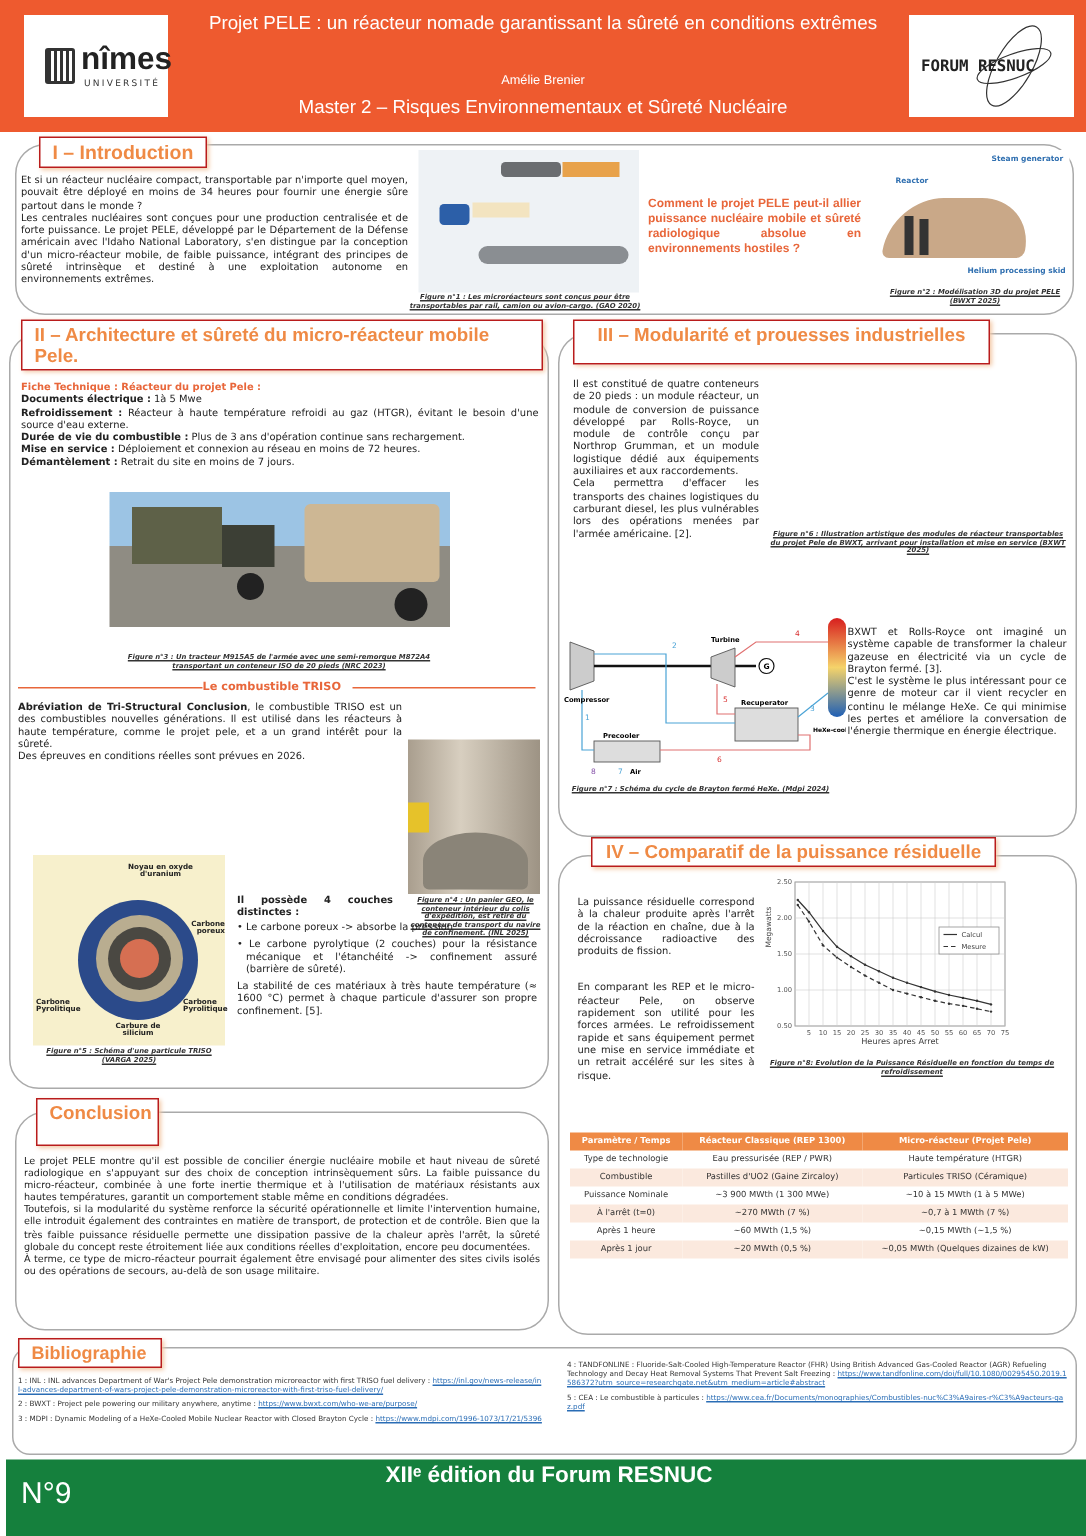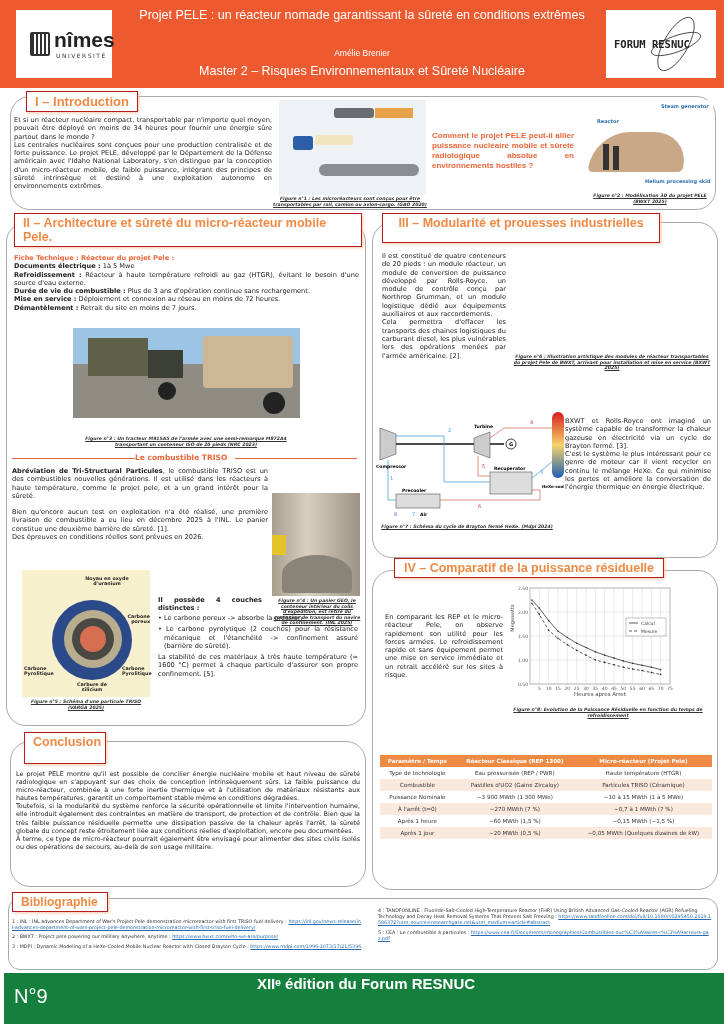--- a/index.html
+++ b/index.html
@@ -87,22 +87,21 @@
   <div class="abs" style="left:15px;top:10px;width:60px;height:38px;background:#5e6148"></div>
   <div class="abs" style="left:75px;top:22px;width:35px;height:28px;background:#3c3f35"></div>
   <div class="abs" style="left:130px;top:8px;width:90px;height:52px;background:#cdb794;border-radius:4px"></div>
   <div class="abs" style="left:85px;top:54px;width:18px;height:18px;background:#222;border-radius:50%"></div>
   <div class="abs" style="left:190px;top:64px;width:22px;height:22px;background:#222;border-radius:50%"></div>
 </div>
 <div class="abs cap" style="left:80px;top:436px;width:212px">Figure n°3 : Un tracteur M915A5 de l'armée avec une semi-remorque M872A4 transportant un conteneur ISO de 20 pieds (NRC 2023)</div>
 <div class="abs" style="left:12px;top:458px;width:345px;height:1px;background:#e8663a"></div>
 <div class="abs" style="left:135px;top:453px;width:100px;background:#fff;font-size:7.5px;font-weight:bold;color:#e8663a">Le combustible TRISO</div>
 <div class="abs txt" style="left:12px;top:467px;width:256px">
-  <p><b>Abréviation de Tri-Structural Particules</b><span>, le combustible TRISO est un des combustibles nouvelles générations. Il est utilisé dans les réacteurs à haute température, comme le projet pele, et a un grand intérêt pour la sûreté.</span></p>
-  <p style="margin-top:8px">Bien qu'encore aucun test en exploitation n'a été réalisé, une première livraison de combustible a eu lieu en décembre 2025 à l'INL. Le panier constitue une deuxième barrière de sûreté. [1].</p>
+  <p><b>Abréviation de Tri-Structural Conclusion</b><span>, le combustible TRISO est un des combustibles nouvelles générations. Il est utilisé dans les réacteurs à haute température, comme le projet pele, et a un grand intérêt pour la sûreté.</span></p>
   <p>Des épreuves en conditions réelles sont prévues en 2026.</p>
 </div>
 <div class="abs img" style="left:272px;top:493px;width:88px;height:103px;background:linear-gradient(90deg,#a99e8e,#d8cfc0 40%,#9d9384)">
   <div class="abs" style="left:10px;top:62px;width:70px;height:38px;background:#8a8478;border-radius:50% 50% 4px 4px"></div>
   <div class="abs" style="left:0;top:42px;width:14px;height:20px;background:#e6c22a"></div>
 </div>
 <div class="abs cap" style="left:270px;top:598px;width:94px">Figure n°4 : Un panier GEO, le conteneur intérieur du colis d'expédition, est retiré du conteneur de transport du navire de confinement. (INL 2025)</div>
 <div class="abs" style="left:22px;top:570px;width:128px;height:127px;background:#f7f0cc">
   <div class="abs" style="left:30px;top:30px;width:80px;height:80px;border-radius:50%;background:#2b4a8a"></div>
   <div class="abs" style="left:42px;top:40px;width:58px;height:58px;border-radius:50%;background:#b9ad90"></div>
@@ -175,20 +174,21 @@
 </svg>
 <div class="abs cap" style="left:374px;top:524px;width:186px">Figure n°7 : Schéma du cycle de Brayton fermé HeXe. (Mdpi 2024)</div>
 <div class="abs txt" style="left:565px;top:417px;width:146px">
   <p>BXWT et Rolls-Royce ont imaginé un système capable de transformer la chaleur gazeuse en électricité via un cycle de Brayton fermé. [3].</p>
   <p>C'est le système le plus intéressant pour ce genre de moteur car il vient recycler en continu le mélange HeXe. Ce qui minimise les pertes et améliore la conversation de l'énergie thermique en énergie électrique.</p>
 </div>
 
 <div class="abs sec" style="left:372px;top:570px;width:346px;height:320px"></div>
 <div class="abs sec-title" style="left:394px;top:558px;width:270px;font-size:12.5px;text-align:center">IV – Comparatif de la puissance résiduelle</div>
 <div class="abs txt" style="left:385px;top:597px;width:118px">
+  <p>La puissance résiduelle correspond à la chaleur produite après l'arrêt de la réaction en chaîne, due à la décroissance radioactive des produits de fission.</p>
   <p style="margin-top:16px">En comparant les REP et le micro-réacteur Pele, on observe rapidement son utilité pour les forces armées. Le refroidissement rapide et sans équipement permet une mise en service immédiate et un retrait accéléré sur les sites à risque.</p>
 </div>
 <svg id="chart" class="abs" style="left:508px;top:584px" width="170" height="118">
     <rect x="22" y="4" width="140" height="96" fill="#fff" stroke="#888" stroke-width="0.6"></rect>
     <line x1="31.333333333333336" y1="4" x2="31.333333333333336" y2="100" stroke="#ccc" stroke-width="0.4"></line>
     <text x="31.333333333333336" y="106" font-size="4.5" text-anchor="middle" fill="#555">5</text>
     <line x1="40.66666666666667" y1="4" x2="40.66666666666667" y2="100" stroke="#ccc" stroke-width="0.4"></line>
     <text x="40.66666666666667" y="106" font-size="4.5" text-anchor="middle" fill="#555">10</text>
     <line x1="50" y1="4" x2="50" y2="100" stroke="#ccc" stroke-width="0.4"></line>
     <text x="50" y="106" font-size="4.5" text-anchor="middle" fill="#555">15</text>

